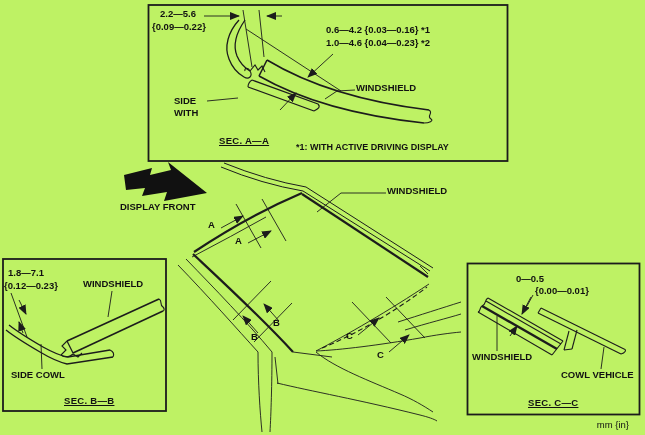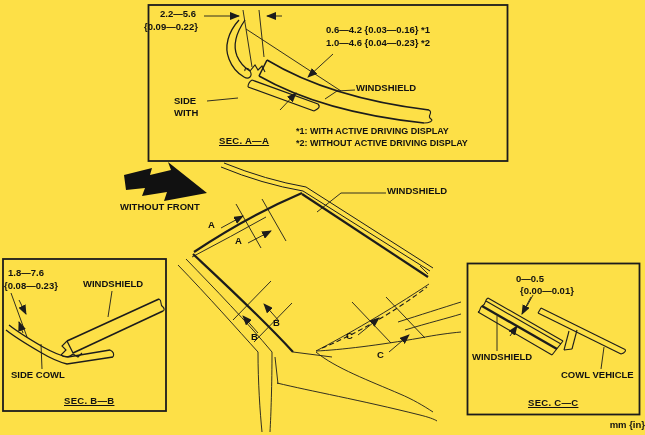--- a/index.html
+++ b/index.html
@@ -1,27 +1,27 @@
 <!DOCTYPE html>
 <html><head>
 <meta charset="utf-8">
 <style>
   html,body{margin:0;padding:0;background:#fff;}
   #stage{
-    position:relative;width:645px;height:435px;background:#fde047;
+    position:relative;width:645px;height:435px;background:#bef264;
     font-family:"Liberation Sans", sans-serif;overflow:hidden;
   }
   #linework{position:absolute;left:0;top:0;}
   .lbl{
     position:absolute;color:#111;font-weight:bold;font-size:9.5px;
     line-height:1.05;white-space:nowrap;
   }
-  .lbl.small{font-size:9px;}
+  .lbl.small{font-size:9px;margin-top:16px;}
   .lbl.sec{letter-spacing:.3px;text-decoration:underline;}
-  .units{position:absolute;right:0;top:419px;color:#111;font-weight:bold;font-size:9.5px;text-align:right;}
+  .units{position:absolute;right:16px;top:419px;color:#111;font-weight:normal;font-size:9.5px;text-align:right;}
 </style>
 </head>
 <body>
 
 <div id="stage">
 
   <svg id="linework" width="645" height="435" viewBox="0 0 645 435">
     <defs>
       <marker id="ah" markerUnits="userSpaceOnUse" markerWidth="10" markerHeight="8" refX="9" refY="4" orient="auto">
         <path d="M0,0 L10,4 L0,8 Z" fill="#1c1c1c"></path>
@@ -161,45 +161,44 @@
       </g>
       <path d="M531,297 L522,314" stroke-width="0.9" marker-end="url(#ah)"></path>
       <path d="M510,336 L517,326" stroke-width="0.9" marker-end="url(#ah)"></path>
       <path d="M533,295 L527,306" stroke-width="0.9"></path>
       <path d="M497,351 L497,316" stroke-width="0.9"></path>
       <path d="M601,369 L604,347" stroke-width="0.9"></path>
     </g>
   </svg>
 
   <div class="lbl" style="left:160px;top:9px">2.2—5.6</div>
-  <div class="lbl" style="left:144px;top:22px">{0.09—0.22}</div>
+  <div class="lbl" style="left:152px;top:22px">{0.09—0.22}</div>
   <div class="lbl" style="left:326px;top:25px">0.6—4.2 {0.03—0.16} *1</div>
   <div class="lbl" style="left:326px;top:38px">1.0—4.6 {0.04—0.23} *2</div>
   <div class="lbl" style="left:356px;top:83px">WINDSHIELD</div>
   <div class="lbl" style="left:174px;top:96px">SIDE</div>
   <div class="lbl" style="left:174px;top:108px">WITH</div>
   <div class="lbl sec" style="left:219px;top:136px">SEC. A—A</div>
   <div class="lbl small" style="left:296px;top:127px">*1: WITH ACTIVE DRIVING DISPLAY</div>
-  <div class="lbl small" style="left:296px;top:139px">*2: WITHOUT ACTIVE DRIVING DISPLAY</div>
-
-  <div class="lbl" style="left:120px;top:202px">WITHOUT FRONT</div>
+
+  <div class="lbl" style="left:120px;top:202px">DISPLAY FRONT</div>
   <div class="lbl" style="left:387px;top:186px">WINDSHIELD</div>
   <div class="lbl" style="left:208px;top:220px">A</div>
   <div class="lbl" style="left:235px;top:236px">A</div>
   <div class="lbl" style="left:273px;top:318px">B</div>
   <div class="lbl" style="left:251px;top:332px">B</div>
   <div class="lbl" style="left:346px;top:331px">C</div>
   <div class="lbl" style="left:377px;top:350px">C</div>
 
-  <div class="lbl" style="left:8px;top:268px">1.8—7.6</div>
-  <div class="lbl" style="left:4px;top:281px">{0.08—0.23}</div>
+  <div class="lbl" style="left:8px;top:268px">1.8—7.1</div>
+  <div class="lbl" style="left:4px;top:281px">{0.12—0.23}</div>
   <div class="lbl" style="left:83px;top:279px">WINDSHIELD</div>
   <div class="lbl" style="left:11px;top:370px">SIDE COWL</div>
   <div class="lbl sec" style="left:64px;top:396px">SEC. B—B</div>
 
   <div class="lbl" style="left:516px;top:274px">0—0.5</div>
-  <div class="lbl" style="left:520px;top:286px">{0.00—0.01}</div>
+  <div class="lbl" style="left:535px;top:286px">{0.00—0.01}</div>
   <div class="lbl" style="left:472px;top:352px">WINDSHIELD</div>
   <div class="lbl" style="left:561px;top:370px">COWL VEHICLE</div>
   <div class="lbl sec" style="left:528px;top:398px">SEC. C—C</div>
 
   <div class="units">mm {in}</div>
 </div>
 
 </body></html>

